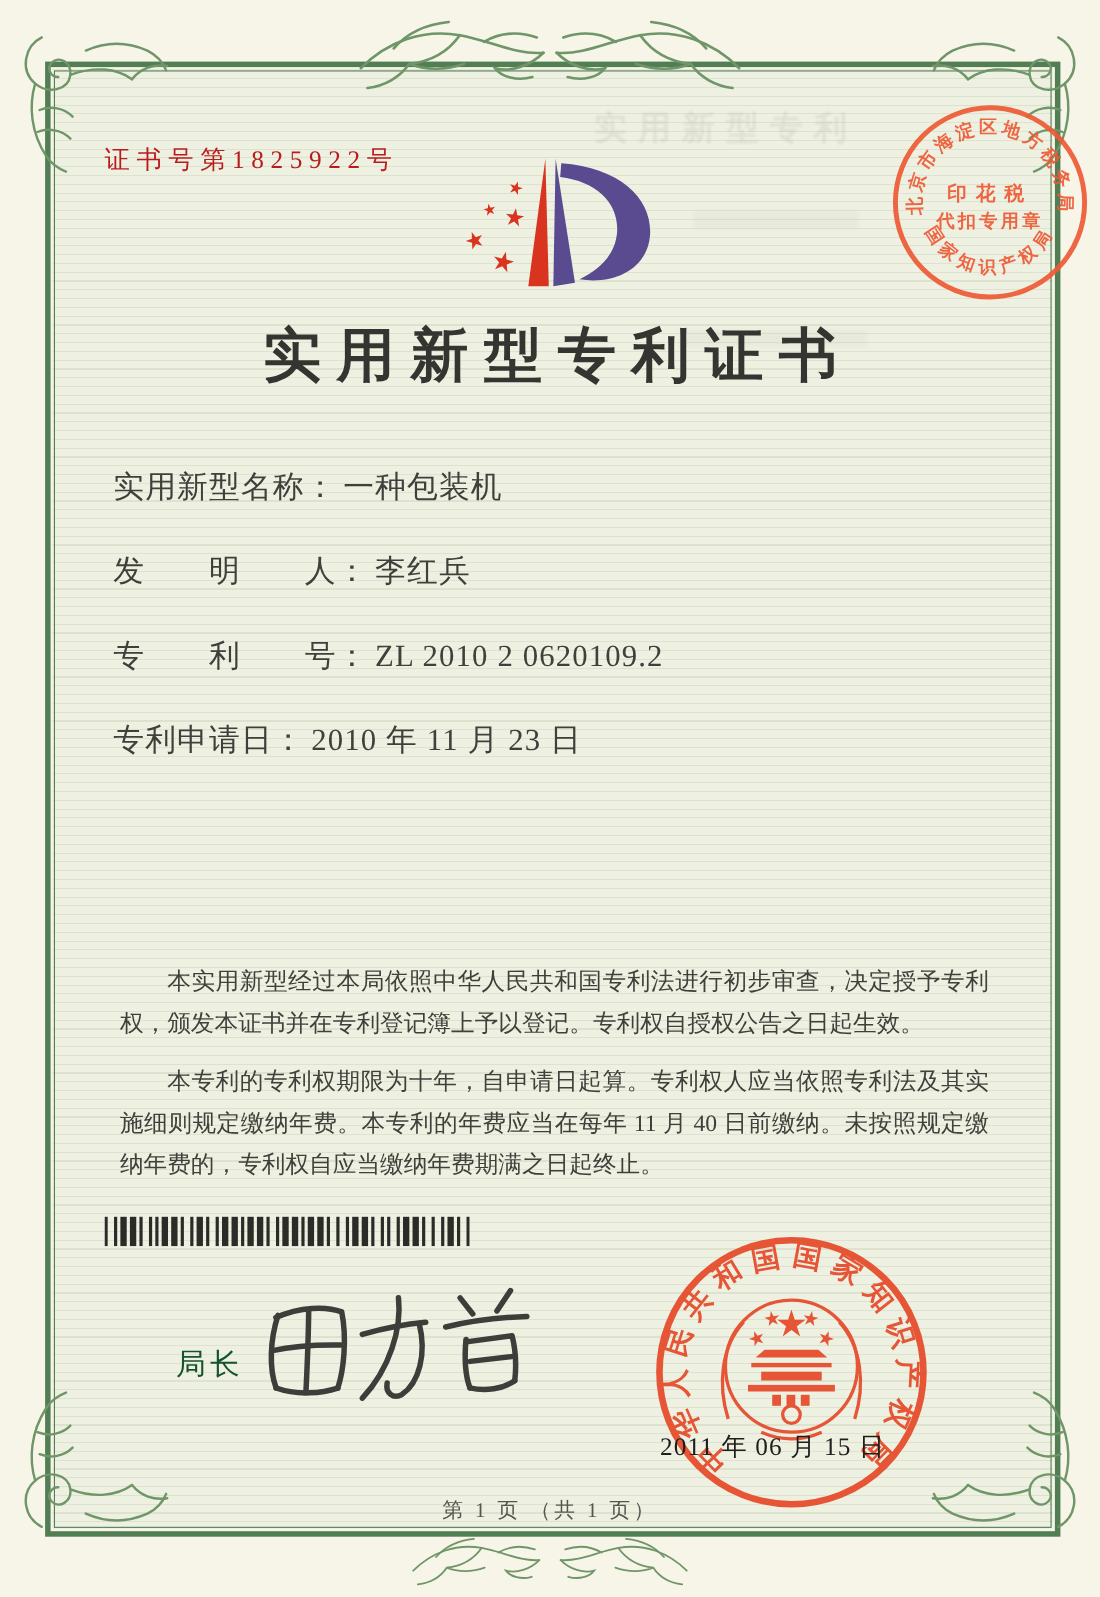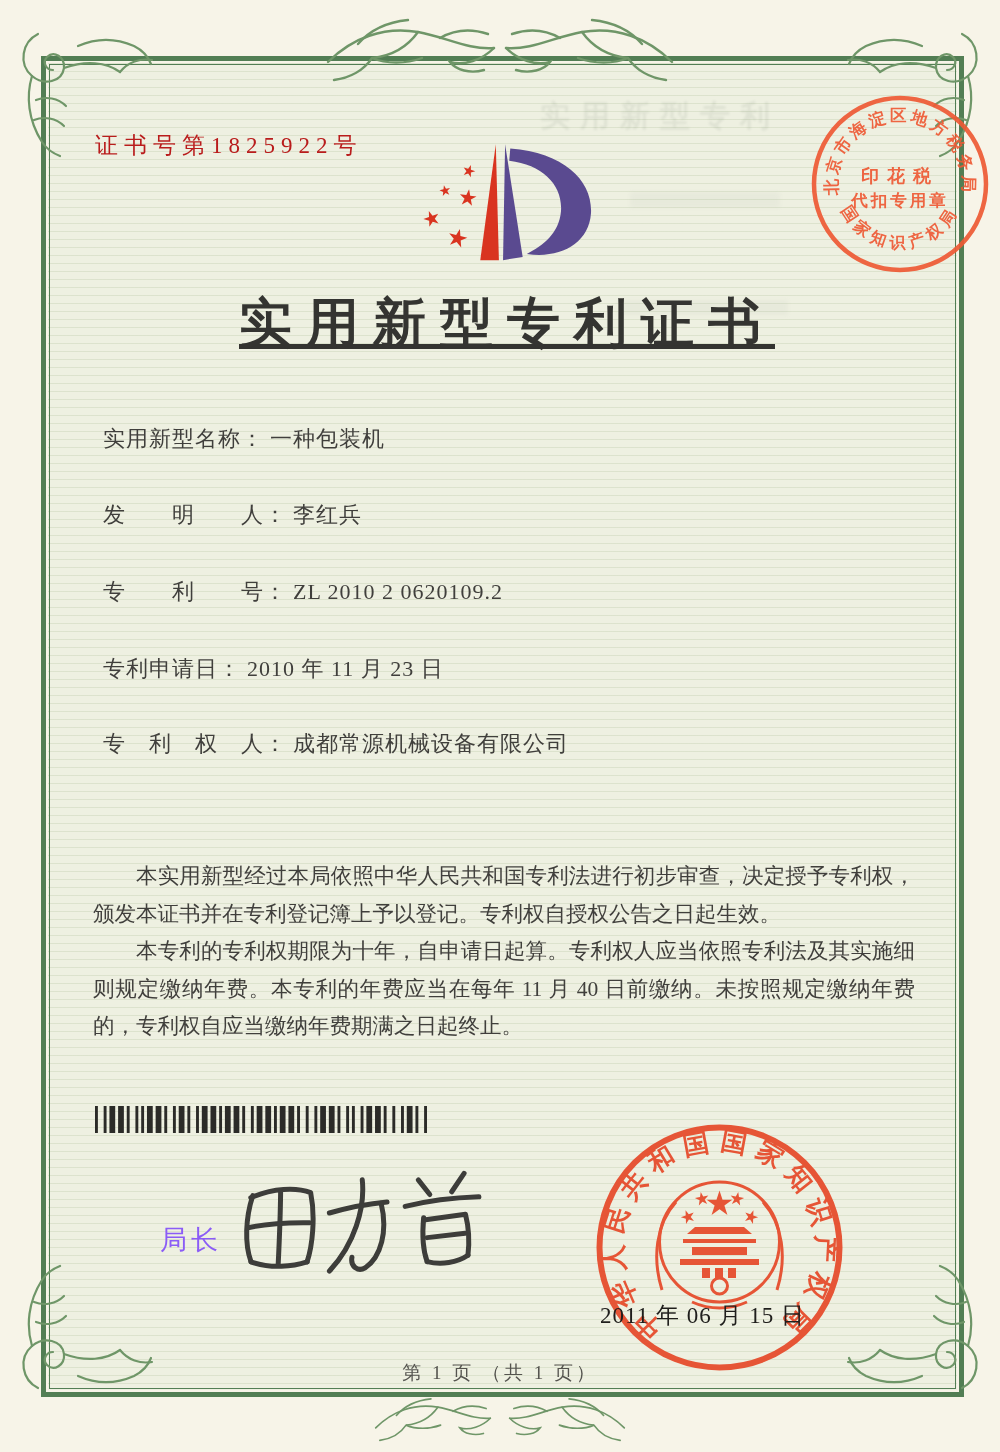--- a/index.html
+++ b/index.html
@@ -37,36 +37,36 @@
 
   .cert-number{
     position:absolute;left:95px;top:130px;z-index:3;
     font-size:23px;letter-spacing:6px;color:#b91c1c;
   }
   .logo{position:absolute;left:372px;top:136px;z-index:3;}
   .tax-stamp{position:absolute;left:806px;top:90px;z-index:3;opacity:.92;}
   .title{
     position:absolute;left:0;top:288px;width:1000px;z-index:3;
     text-align:center;font-size:53px;font-weight:700;
-    letter-spacing:14px;padding-left:14px;box-sizing:border-box;color:#343431;text-decoration:underline;
-  }
-  .field{position:absolute;left:103px;z-index:3;font-size:22px;letter-spacing:1px;white-space:nowrap;}
+    letter-spacing:14px;padding-left:14px;box-sizing:border-box;color:#343431;
+  }
+  .field{position:absolute;left:103px;z-index:3;font-size:28px;letter-spacing:1px;white-space:nowrap;}
   .f0{top:424px}.f1{top:500px}.f2{top:577px}.f3{top:654px}.f4{top:729px}.f5{top:806px}
   .flabel{color:#403f3c;}
   .fvalue{color:#403f3c;margin-left:6px;}
 
   .paragraphs{
     position:absolute;left:93px;top:858px;width:822px;z-index:3;
     font-size:21.5px;line-height:37.5px;text-align:justify;
   }
-  .paragraphs p{margin:0;text-indent:2em;font-family:Liberation Serif, serif;}
+  .paragraphs p{margin:16px;text-indent:2em;font-family:Liberation Serif, serif;}
 
   .barcode{position:absolute;left:95px;top:1106px;z-index:3;width:332px;height:27px;}
 
-  .sig-label{position:absolute;left:160px;top:1222px;z-index:3;font-size:27px;letter-spacing:4px;color:#8b5cf6;}
+  .sig-label{position:absolute;left:160px;top:1222px;z-index:3;font-size:27px;letter-spacing:4px;color:#14532d;}
   .signature{position:absolute;left:224px;top:1160px;z-index:3;transform:rotate(-2deg);}
 
   .office-seal{position:absolute;left:592px;top:1120px;z-index:3;opacity:.93;}
   .seal-date{
     position:absolute;left:600px;top:1300px;width:250px;z-index:4;
     font-size:23px;color:#1f1e1c;letter-spacing:1px;white-space:nowrap;
   }
   .footer{
     position:absolute;left:0;top:1360px;width:1000px;z-index:3;
     text-align:center;font-size:19px;letter-spacing:3px;color:#55544f;
@@ -167,23 +167,20 @@
     <span class="flabel">实用新型名称：</span><span class="fvalue">一种包装机</span>
   </div>
   <div class="field f1">
     <span class="flabel">发　　明　　人：</span><span class="fvalue">李红兵</span>
   </div>
   <div class="field f2">
     <span class="flabel">专　　利　　号：</span><span class="fvalue">ZL 2010 2 0620109.2</span>
   </div>
   <div class="field f3">
     <span class="flabel">专利申请日：</span><span class="fvalue">2010 年 11 月 23 日</span>
-  </div>
-  <div class="field f4">
-    <span class="flabel">专　利　权　人：</span><span class="fvalue">成都常源机械设备有限公司</span>
   </div>
 
   <div class="paragraphs">
     <p>本实用新型经过本局依照中华人民共和国专利法进行初步审查，决定授予专利权，颁发本证书并在专利登记簿上予以登记。专利权自授权公告之日起生效。</p>
     <p>本专利的专利权期限为十年，自申请日起算。专利权人应当依照专利法及其实施细则规定缴纳年费。本专利的年费应当在每年 11 月 40 日前缴纳。未按照规定缴纳年费的，专利权自应当缴纳年费期满之日起终止。</p>
   </div>
 
   <div class="barcode"><svg width="332" height="27" viewBox="0 0 332 27" fill="#2b2b28">
         <rect x="0.00" y="0" width="2.89" height="27"></rect>
         <rect x="8.66" y="0" width="2.89" height="27"></rect>

